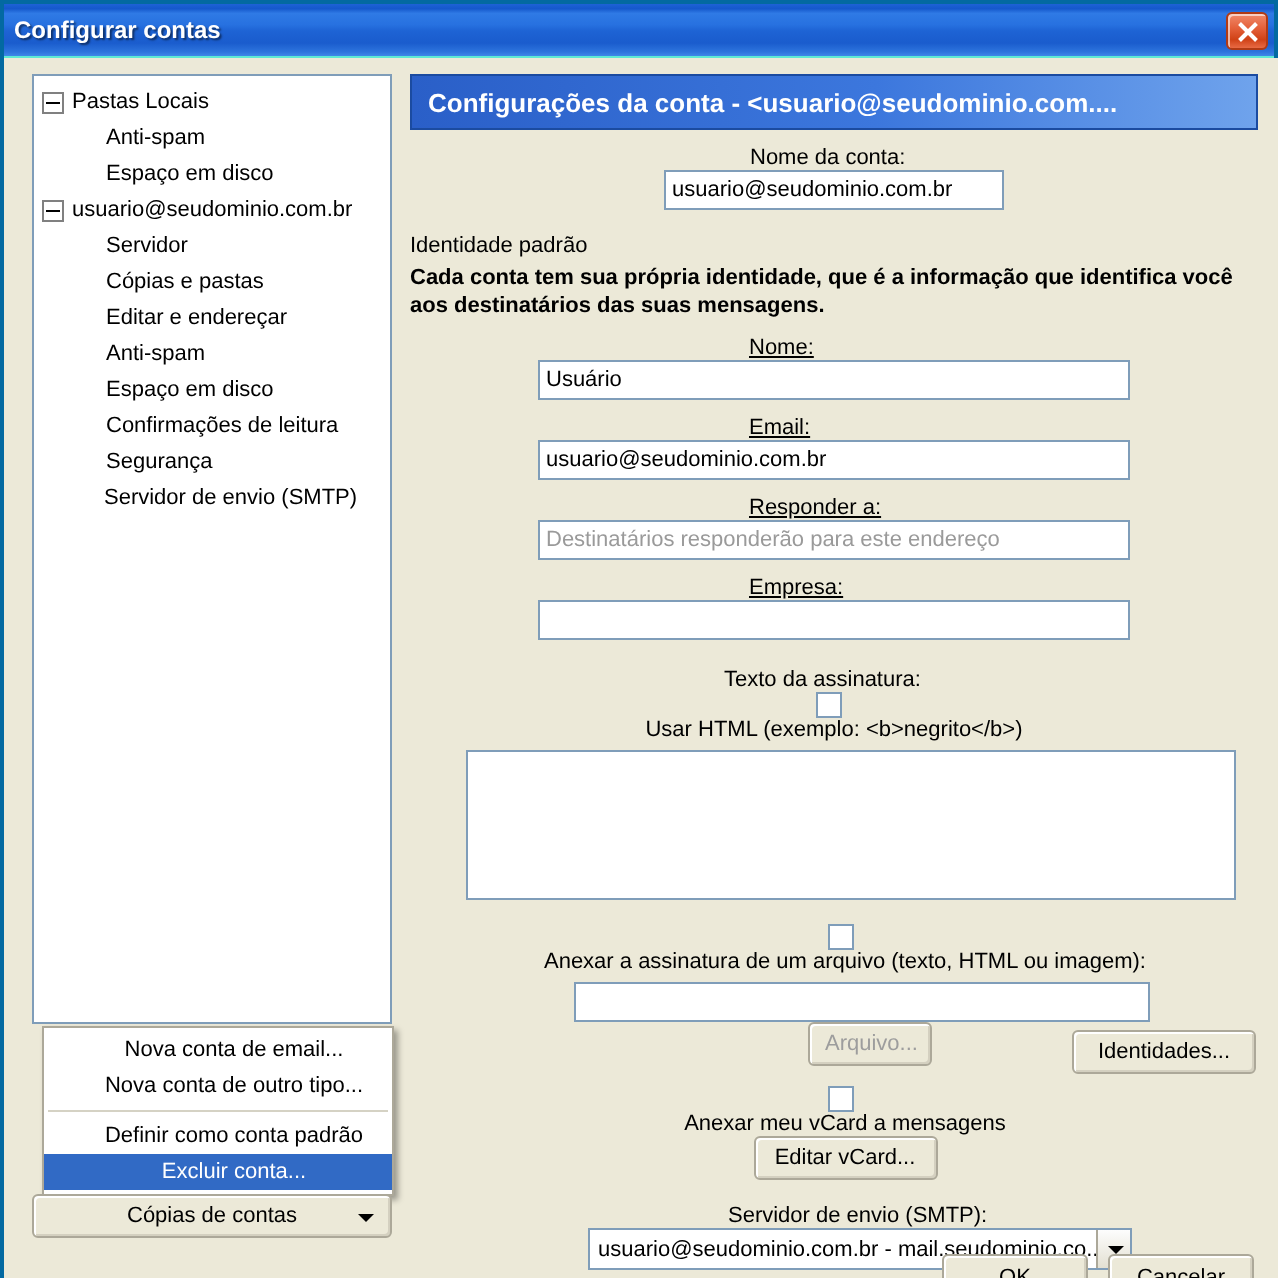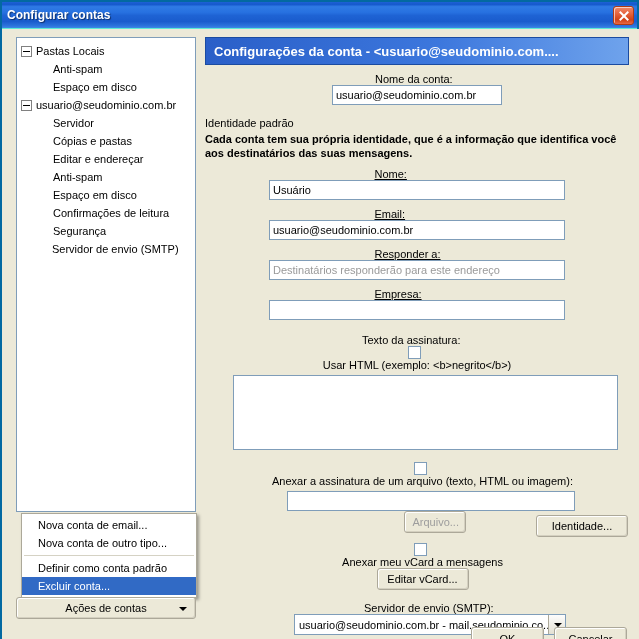--- a/index.html
+++ b/index.html
@@ -202,20 +202,21 @@
   }
   
   .ctxmenu {
     position: absolute;
     left: 19px; top: 484px;
     width: 176px;
     background: #ffffff;
     border: 1px solid #aca899;
     box-shadow: 2px 2px 3px rgba(0,0,0,0.35);
     padding: 2px 0;
+    text-align: center;
   }
   .ctxitem {
     height: 18px;
     line-height: 18px;
     padding-left: 16px;
     font-size: 11px;
     color: #000;
     white-space: nowrap;
   }
   .ctxitem.sel {
@@ -369,32 +370,32 @@
       <div class="field-row" style="margin-left:26px;margin-top:12px">
         <label class="lbl" style="width:132px">Servidor de envio (SMTP):</label>
         <div class="combo">
           <span class="val">usuario@seudominio.com.br - mail.seudominio.co...</span>
           <span class="arrow"></span>
         </div>
       </div>
 
     </div>
 
-    <button class="btn identidades">Identidade...</button>
+    <button class="btn identidades">Identidades...</button>
 
     <div class="ctxmenu">
       <div class="ctxitem">Nova conta de email...</div>
       <div class="ctxitem">Nova conta de outro tipo...</div>
       <div class="ctxsep"></div>
       <div class="ctxitem">Definir como conta padrão</div>
       <div class="ctxitem sel">Excluir conta...</div>
     </div>
 
     <button class="btn acoes">
-      <span>Ações de contas</span>
+      <span>Cópias de contas</span>
       <span class="caret"></span>
     </button>
 
     <div class="footer-btns">
       <button class="btn">OK</button>
       <button class="btn">Cancelar</button>
     </div>
 
   </div>
 </div>

